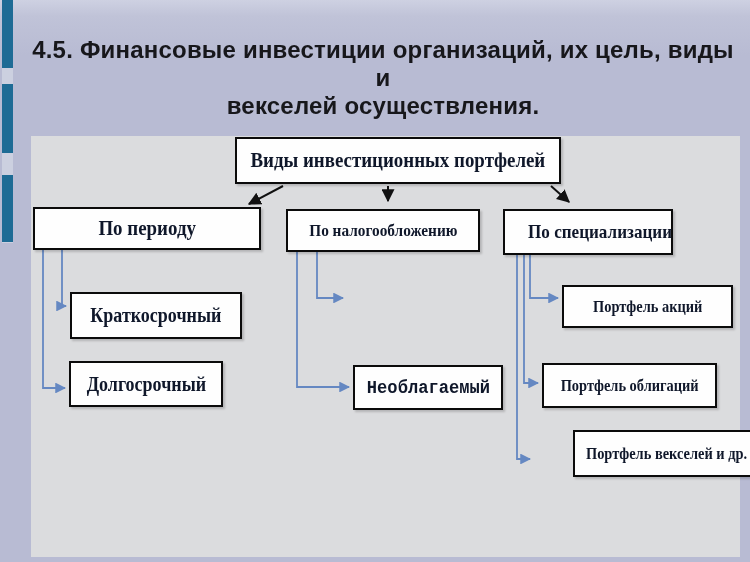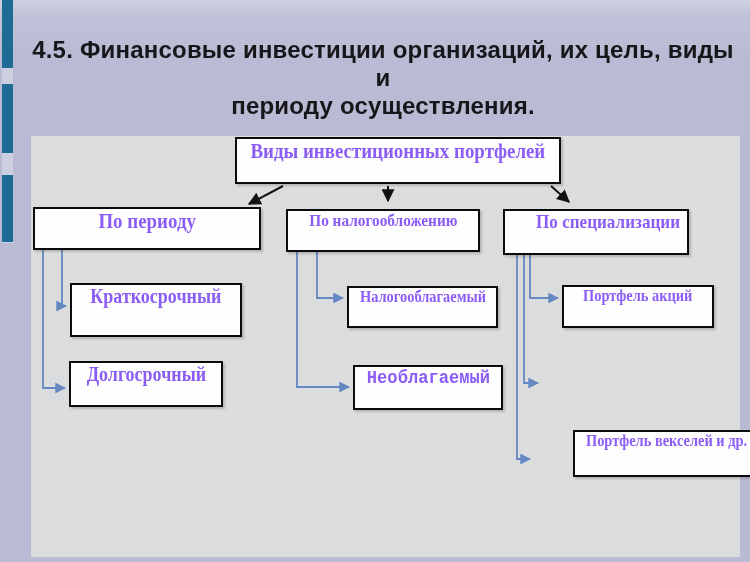--- a/index.html
+++ b/index.html
@@ -25,51 +25,51 @@
   }
   .panel{
     position:absolute;left:31px;top:136px;width:709px;height:421px;
     background:#dbdcde;
   }
   .node{
     position:absolute;
     background:#fefefe;
     border:2px solid #0b0b0b;
     box-sizing:border-box;
-    display:flex;align-items:flex-start;justify-content:center;
-    font-family:"Liberation Serif", serif;font-weight:bold;color:#8b5cf6;
+    display:flex;align-items:center;justify-content:center;
+    font-family:"Liberation Serif", serif;font-weight:bold;color:#0f172a;
     box-shadow:2px 2px 2px rgba(0,0,0,0.18);
   }
   .condensed{display:inline-block;transform:scaleX(0.9);transform-origin:center;white-space:nowrap;}
   .n-root {left:235px;top:137px;width:326px;height:47px;font-size:21px;}
   .n-cat1 {left:33px; top:207px;width:228px;height:43px;font-size:21px;}
   .n-cat2 {left:286px;top:209px;width:194px;height:43px;font-size:17px;font-family:Liberation Serif, serif;}
-  .n-cat3 {left:503px;top:209px;width:186px;height:46px;font-size:19px;padding-left:24px;}
-  .n-short{left:70px; top:283px;width:172px;height:54px;font-size:20px;}
+  .n-cat3 {left:503px;top:209px;width:170px;height:46px;font-size:19px;padding-left:24px;}
+  .n-short{left:70px; top:292px;width:172px;height:47px;font-size:20px;}
   .n-long {left:69px; top:361px;width:154px;height:46px;font-size:20px;}
   .n-taxbl{left:347px;top:286px;width:151px;height:42px;font-size:16px;}
   .n-ntax {left:353px;top:365px;width:150px;height:45px;font-size:19px;font-family:Liberation Mono, monospace;}
-  .n-stock{left:562px;top:285px;width:152px;height:43px;font-size:16px;}
+  .n-stock{left:562px;top:285px;width:171px;height:43px;font-size:16px;}
   .n-bond {left:542px;top:363px;width:175px;height:45px;font-size:16px;}
   .n-bill {left:534px;top:430px;width:187px;height:47px;font-size:16px;margin-left:39px;}
   svg.connectors{position:absolute;left:0;top:0;pointer-events:none;}
 </style>
 </head>
 <body>
 
 <div class="slide">
 
   <div class="accent-col"></div>
   <div class="accent-seg seg1"></div>
   <div class="accent-seg seg2"></div>
   <div class="accent-seg seg3"></div>
 
   <div class="title">
     <div>4.5. Финансовые инвестиции организаций, их цель, виды и</div>
-    <div>периоду осуществления.</div>
+    <div>векселей осуществления.</div>
   </div>
 
   <div class="panel"></div>
 
   <svg class="connectors" width="750" height="562" viewBox="0 0 750 562">
     <defs>
       <marker id="mBlack" viewBox="0 0 10 10" refX="9" refY="5" markerWidth="6.5" markerHeight="6.5" orient="auto">
         <path d="M0,0 L10,5 L0,10 z" fill="#111"></path>
       </marker>
       <marker id="mBlue" viewBox="0 0 10 10" refX="9" refY="5" markerWidth="6" markerHeight="6" orient="auto">
@@ -106,27 +106,27 @@
     <span class="condensed">По специализации</span>
   </div>
 
   <div class="node n-short">
     <span class="condensed">Краткосрочный</span>
   </div>
   <div class="node n-long">
     <span class="condensed">Долгосрочный</span>
   </div>
 
-  <div class="node n-taxbl">
-    <span class="condensed">Налогооблагаемый</span>
-  </div>
   <div class="node n-ntax">
     <span class="condensed">Необлагаемый</span>
   </div>
 
   <div class="node n-stock">
     <span class="condensed">Портфель акций</span>
+  </div>
+  <div class="node n-bond">
+    <span class="condensed">Портфель облигаций</span>
   </div>
   <div class="node n-bill">
     <span class="condensed">Портфель векселей  и др.</span>
   </div>
 
 </div>
 
 </body></html>

